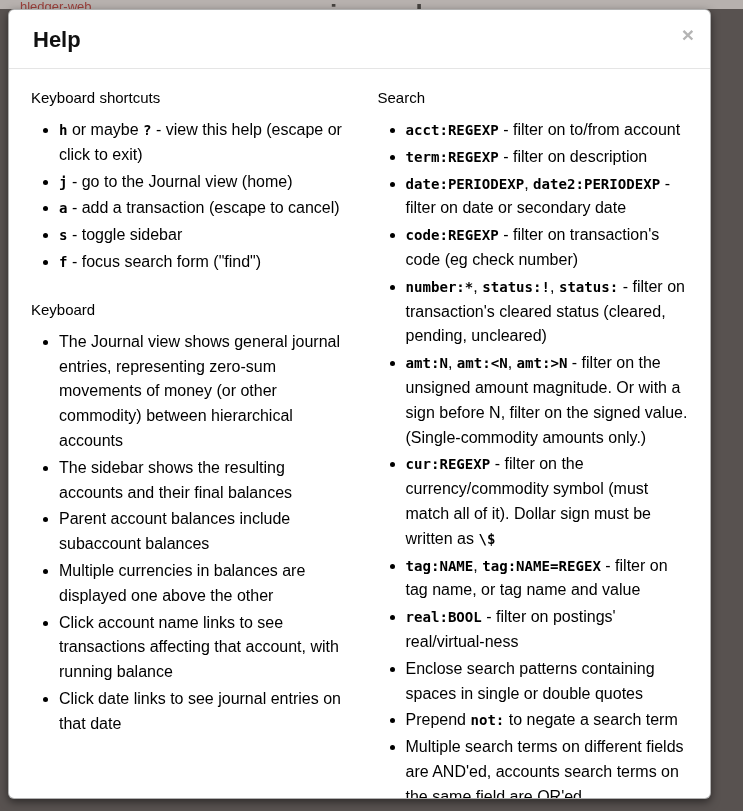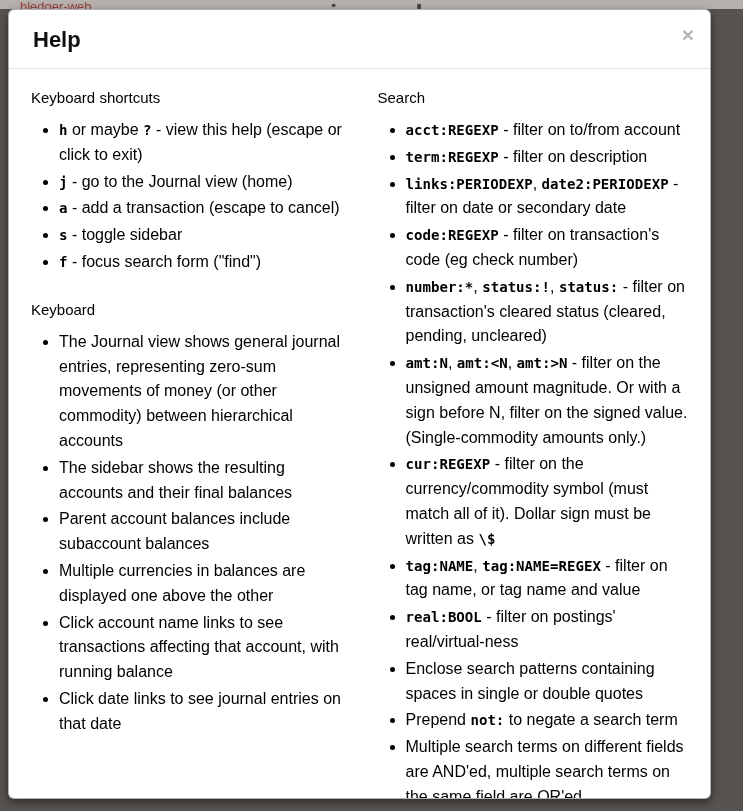--- a/index.html
+++ b/index.html
@@ -101,27 +101,27 @@
           <li>Multiple currencies in balances are displayed one above the other</li>
           <li>Click account name links to see transactions affecting that account, with running balance</li>
           <li>Click date links to see journal entries on that date</li>
         </ul>
       </div>
     <div class="col">
         <h3 class="section-heading">Search</h3>
         <ul class="help-list">
           <li><code>acct:REGEXP</code> - filter on to/from account</li>
           <li><code>term:REGEXP</code> - filter on description</li>
-          <li><code>links:PERIODEXP</code>, <code>date2:PERIODEXP</code> - filter on date or secondary date</li>
+          <li><code>date:PERIODEXP</code>, <code>date2:PERIODEXP</code> - filter on date or secondary date</li>
           <li><code>code:REGEXP</code> - filter on transaction's code (eg check number)</li>
           <li><code>number:*</code>, <code>status:!</code>, <code>status:</code> - filter on transaction's cleared status (cleared, pending, uncleared)</li>
           <li><code>amt:N</code>, <code>amt:&lt;N</code>, <code>amt:&gt;N</code> - filter on the unsigned amount magnitude. Or with a sign before N, filter on the signed value. (Single-commodity amounts only.)</li>
           <li><code>cur:REGEXP</code> - filter on the currency/commodity symbol (must match all of it). Dollar sign must be written as <code>\$</code></li>
           <li><code>tag:NAME</code>, <code>tag:NAME=REGEX</code> - filter on tag name, or tag name and value</li>
           <li><code>real:BOOL</code> - filter on postings' real/virtual-ness</li>
           <li>Enclose search patterns containing spaces in single or double quotes</li>
           <li>Prepend <code>not:</code> to negate a search term</li>
-          <li>Multiple search terms on different fields are AND'ed, multiple search terms on the same field are OR'ed</li>
+          <li>Multiple search terms on different fields are AND'ed, accounts search terms on the same field are OR'ed</li>
           <li>These search terms also work with command-line hledger</li>
         </ul>
       </div>
   </div>
 </div>
 
 </body></html>

